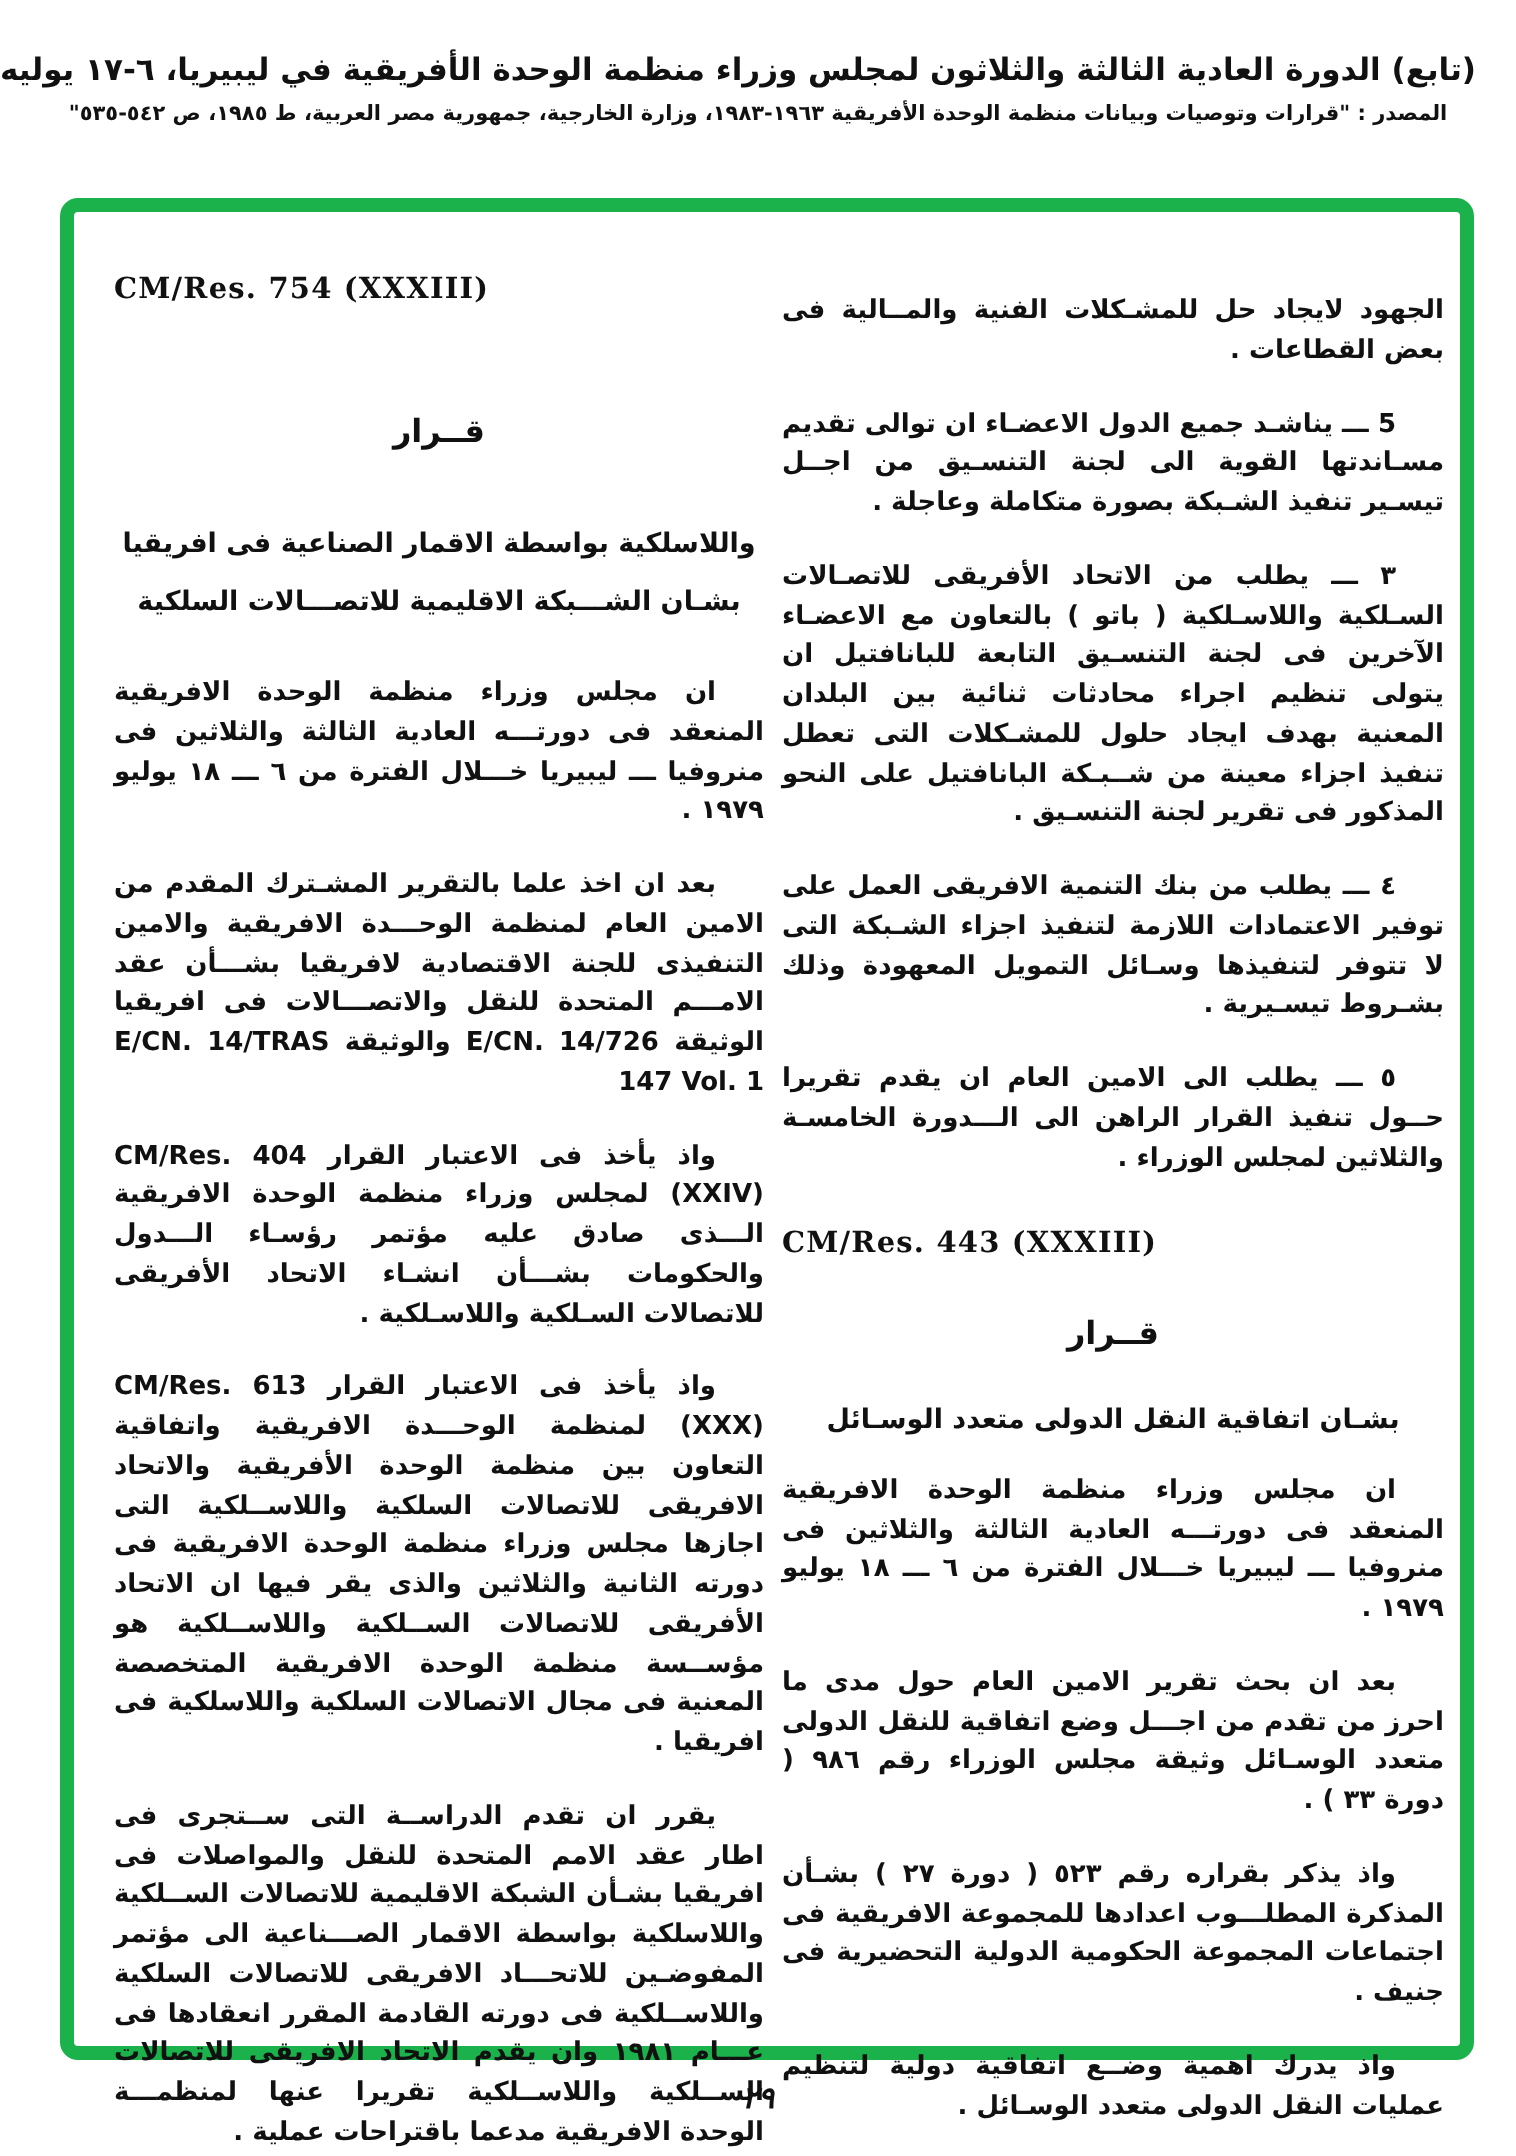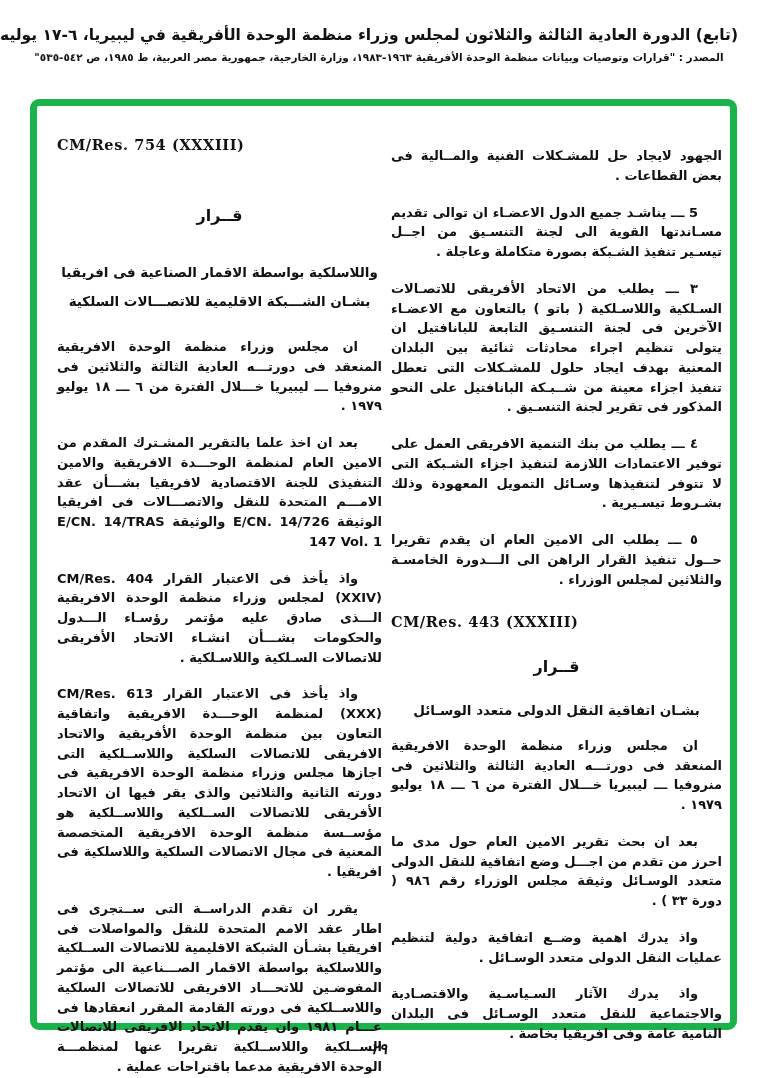--- a/index.html
+++ b/index.html
@@ -116,20 +116,21 @@
   <div class="para">٣ ـــ يطلب من الاتحاد الأفريقى للاتصـالات السـلكية واللاسـلكية ( باتو ) بالتعاون مع الاعضـاء الآخرين فى لجنة التنسـيق التابعة للبانافتيل ان يتولى تنظيم اجراء محادثات ثنائية بين البلدان المعنية بهدف ايجاد حلول للمشـكلات التى تعطل تنفيذ اجزاء معينة من شــبـكة البانافتيل على النحو المذكور فى تقرير لجنة التنسـيق .</div>
   <div class="para">٤ ـــ يطلب من بنك التنمية الافريقى العمل على توفير الاعتمادات اللازمة لتنفيذ اجزاء الشـبكة التى لا تتوفر لتنفيذها وسـائل التمويل المعهودة وذلك بشـروط تيسـيرية .</div>
   <div class="para">٥ ـــ يطلب الى الامين العام ان يقدم تقريرا حــول تنفيذ القرار الراهن الى الـــدورة الخامسـة والثلاثين لمجلس الوزراء .</div>
 
   <div class="doc-ref">CM/Res. 443 (XXXIII)</div>
   <div class="decree-heading">قــرار</div>
   <div class="res-title">بشـان اتفاقية النقل الدولى متعدد الوسـائل</div>
 
   <div class="para">ان مجلس وزراء منظمة الوحدة الافريقية المنعقد فى دورتـــه العادية الثالثة والثلاثين فى منروفيا ـــ ليبيريا خـــلال الفترة من ٦ ـــ ١٨ يوليو ١٩٧٩ .</div>
   <div class="para">بعد ان بحث تقرير الامين العام حول مدى ما احرز من تقدم من اجـــل وضع اتفاقية للنقل الدولى متعدد الوسـائل وثيقة مجلس الوزراء رقم ٩٨٦ ( دورة ٣٣ ) .</div>
+  <div class="para">واذ يذكر بقراره رقم ٥٢٣ ( دورة ٢٧ ) بشـأن المذكرة المطلـــوب اعدادها للمجموعة الافريقية فى اجتماعات المجموعة الحكومية الدولية التحضيرية فى جنيف .</div>
   <div class="para">واذ يدرك اهمية وضــع اتفاقية دولية لتنظيم عمليات النقل الدولى متعدد الوسـائل .</div>
   <div class="para">واذ يدرك الآثار السـياسـية والاقتصـادية والاجتماعية للنقل متعدد الوسـائل فى البلدان النامية عامة وفى افريقيا بخاصة .</div>
 
 </div>
 
 <div class="column column-left">
   <div class="doc-ref">CM/Res. 754 (XXXIII)</div>
   <div class="decree-heading">قــرار</div>
   <div class="res-title">
     <div>واللاسلكية بواسطة الاقمار الصناعية فى افريقيا</div>

